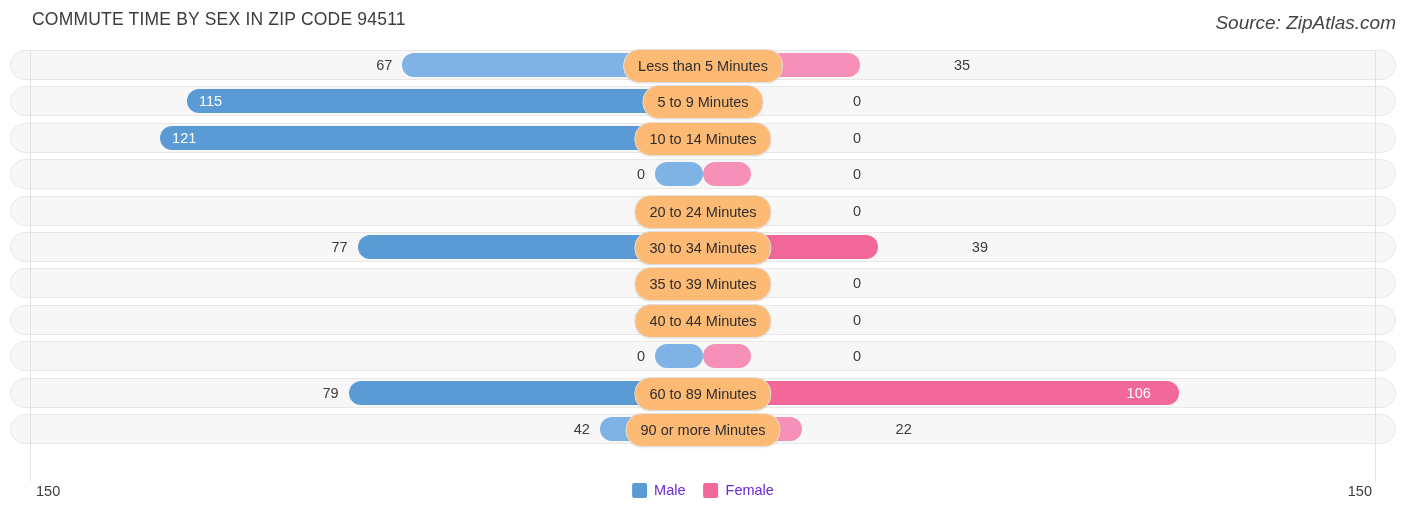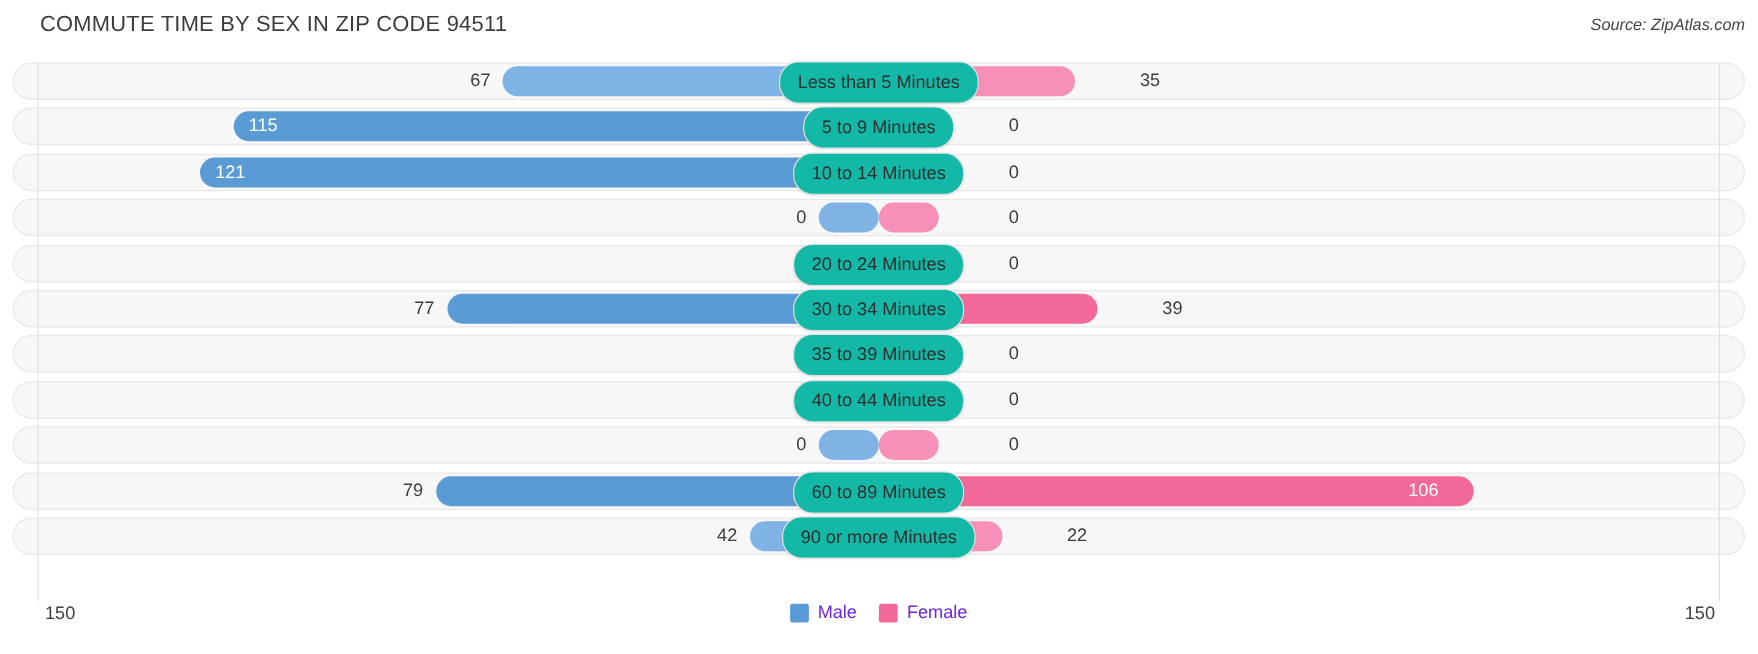--- a/index.html
+++ b/index.html
@@ -29,21 +29,21 @@
     font-size: 17.5px;
     letter-spacing: 0.2px;
     color: #3c3c3c;
     font-weight: 400;
     white-space: nowrap;
   }
   .chart-source {
     position: absolute;
     right: 10px;
     top: 12px;
-    font-size: 13px;
+    font-size: 19px;
     font-style: italic;
     color: #444444;
     white-space: nowrap;
   }
 
   
   .plot {
     position: relative;
     margin: 0;
     height: 437px;
@@ -99,36 +99,36 @@
     position: absolute;
     top: 0;
     height: 20px;
     line-height: 30px;
     font-size: 14.5px;
     color: #3c3c3c;
     white-space: nowrap;
     z-index: 3;
   }
   .val.outside-left  { text-align: right; }
-  .val.outside-right { text-align: center; }
+  .val.outside-right { text-align: right; }
   .val.inside {
     color: #ffffff;
     z-index: 5;
   }
 
   
   .pill {
     position: absolute;
     left: 50%;
     transform: translateX(-50%);
     top: -1px;
     height: 32px;
     line-height: 32px;
     padding: 0 14px;
-    background: #14b8a6;
+    background: #fdba74;
     border: 1px solid #e0e0e0;
     border-radius: 16px;
     font-size: 14.5px;
     color: #2e2e2e;
     white-space: nowrap;
     z-index: 6;
     box-shadow: 0 1px 2px rgba(0,0,0,0.07);
   }
 
   

